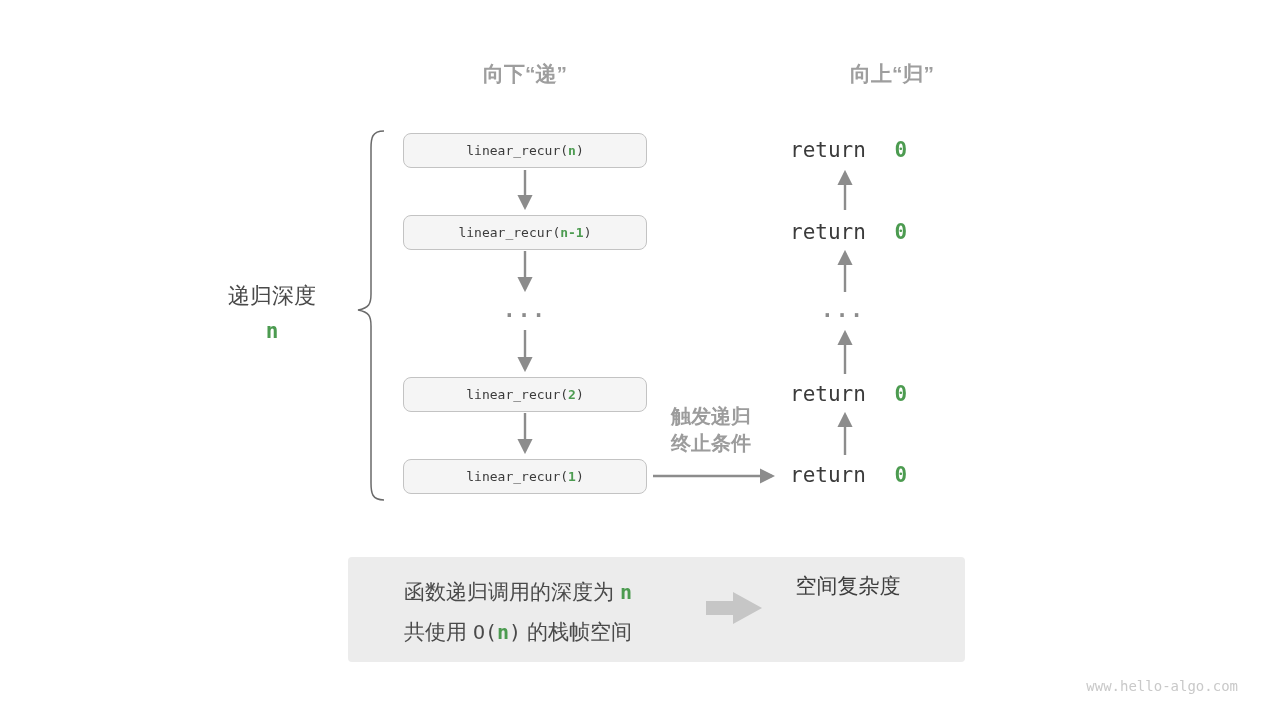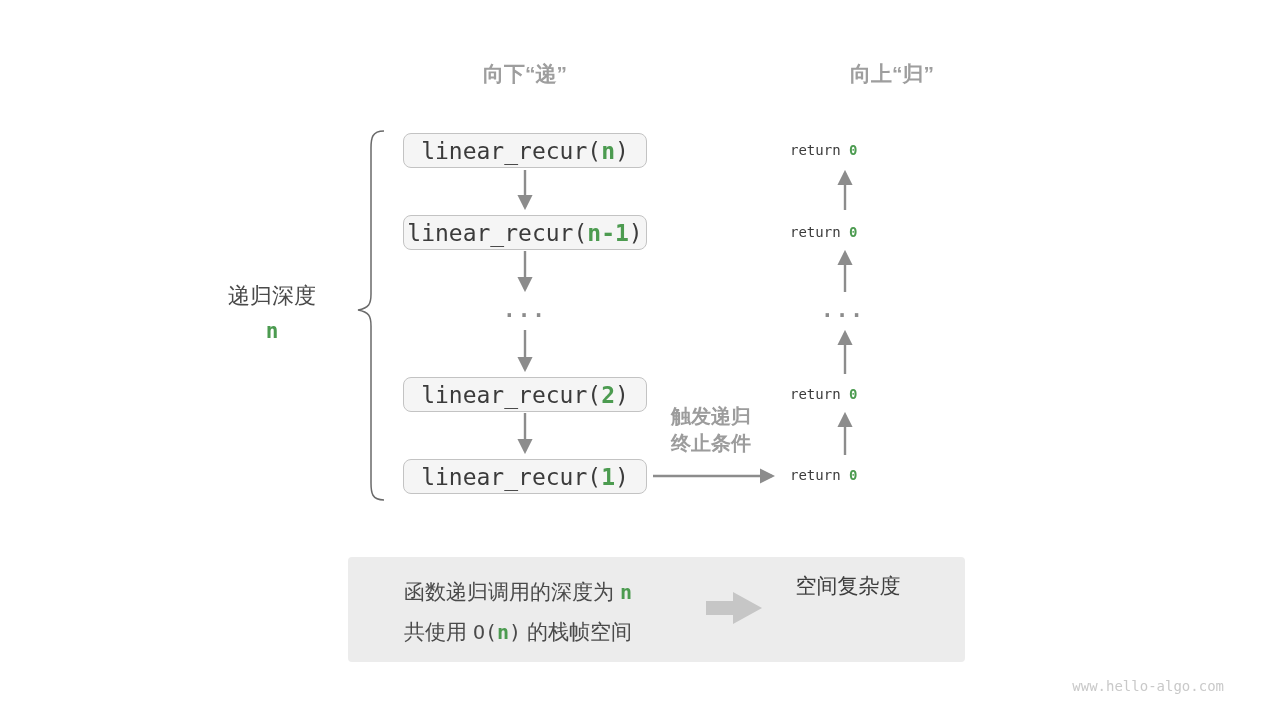--- a/index.html
+++ b/index.html
@@ -27,35 +27,36 @@
     left: 403px;
     width: 244px;
     height: 35px;
     background: #f5f5f5;
     border: 1.5px solid #c3c3c3;
     border-radius: 8px;
     display: flex;
     align-items: center;
     justify-content: center;
     font-family: "DejaVu Sans Mono", "Liberation Mono", monospace;
-    font-size: 23px;
+    font-size: 13px;
     color: #3b3b3b;
     white-space: pre;
   }
   .code-arg { color: #4c9b50; font-weight: bold; }
 
   .ret {
     left: 790px;
     height: 26px;
     display: flex;
     align-items: center;
     font-family: "DejaVu Sans Mono", "Liberation Mono", monospace;
-    font-size: 14px;
+    font-size: 21px;
     color: #3b3b3b;
     white-space: pre;
+    gap: 16px;
   }
   .ret .ret-value { color: #4c9b50; font-weight: bold; }
 
   .ellipsis {
     transform: translateX(-50%);
     font-family: "DejaVu Sans Mono", "Liberation Mono", monospace;
     font-size: 21px;
     font-weight: bold;
     color: #8c8c8c;
     letter-spacing: 2px;
@@ -135,21 +136,21 @@
     margin-top: 9px;
     font-size: 21px;
     font-weight: bold;
     color: #1280d2;
     line-height: 26px;
   }
   .space-result .mono-inline { font-weight: bold; }
   .block-arrow-svg { position: absolute; left: 358px; top: 35px; }
 
   .watermark {
-    right: 56px;
+    right: 42px;
     top: 678px;
     font-family: "DejaVu Sans Mono", "Liberation Mono", monospace;
     font-size: 14px;
     color: #c9c9c9;
   }
 </style>
 </head>
 <body>
 
 <div class="canvas">

